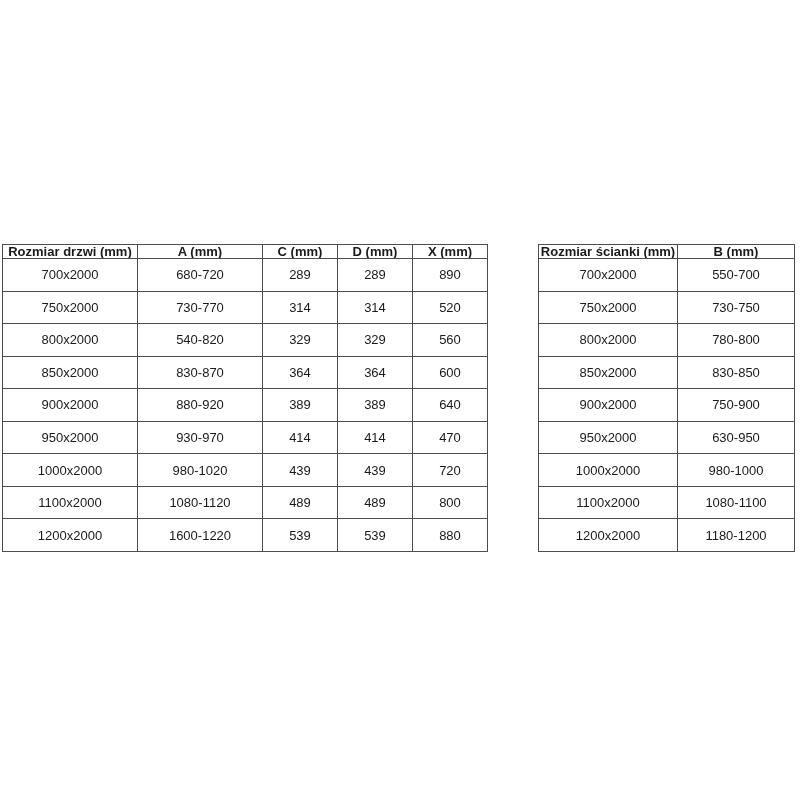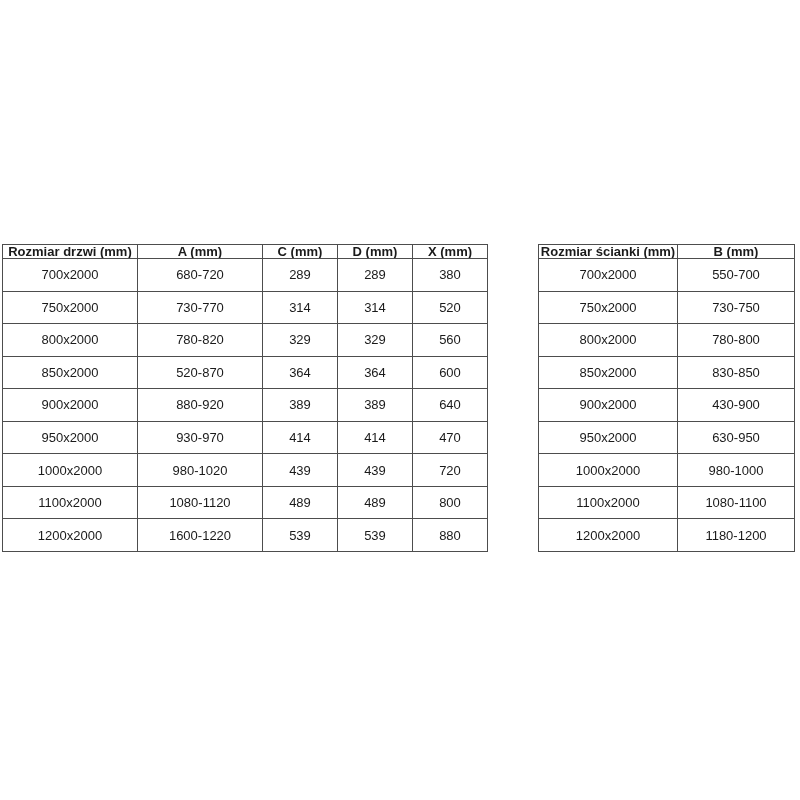--- a/index.html
+++ b/index.html
@@ -78,39 +78,39 @@
         <th>D (mm)</th>
         <th>X (mm)</th>
       </tr>
     </thead>
     <tbody>
         <tr>
           <td>700x2000</td>
           <td>680-720</td>
           <td>289</td>
           <td>289</td>
-          <td>380</td>
+          <td>890</td>
         </tr>
         <tr>
           <td>750x2000</td>
           <td>730-770</td>
           <td>314</td>
           <td>314</td>
           <td>520</td>
         </tr>
         <tr>
           <td>800x2000</td>
-          <td>780-820</td>
+          <td>540-820</td>
           <td>329</td>
           <td>329</td>
           <td>560</td>
         </tr>
         <tr>
           <td>850x2000</td>
-          <td>520-870</td>
+          <td>830-870</td>
           <td>364</td>
           <td>364</td>
           <td>600</td>
         </tr>
         <tr>
           <td>900x2000</td>
           <td>880-920</td>
           <td>389</td>
           <td>389</td>
           <td>640</td>
@@ -169,21 +169,21 @@
         <tr>
           <td>800x2000</td>
           <td>780-800</td>
         </tr>
         <tr>
           <td>850x2000</td>
           <td>830-850</td>
         </tr>
         <tr>
           <td>900x2000</td>
-          <td>430-900</td>
+          <td>750-900</td>
         </tr>
         <tr>
           <td>950x2000</td>
           <td>630-950</td>
         </tr>
         <tr>
           <td>1000x2000</td>
           <td>980-1000</td>
         </tr>
         <tr>

